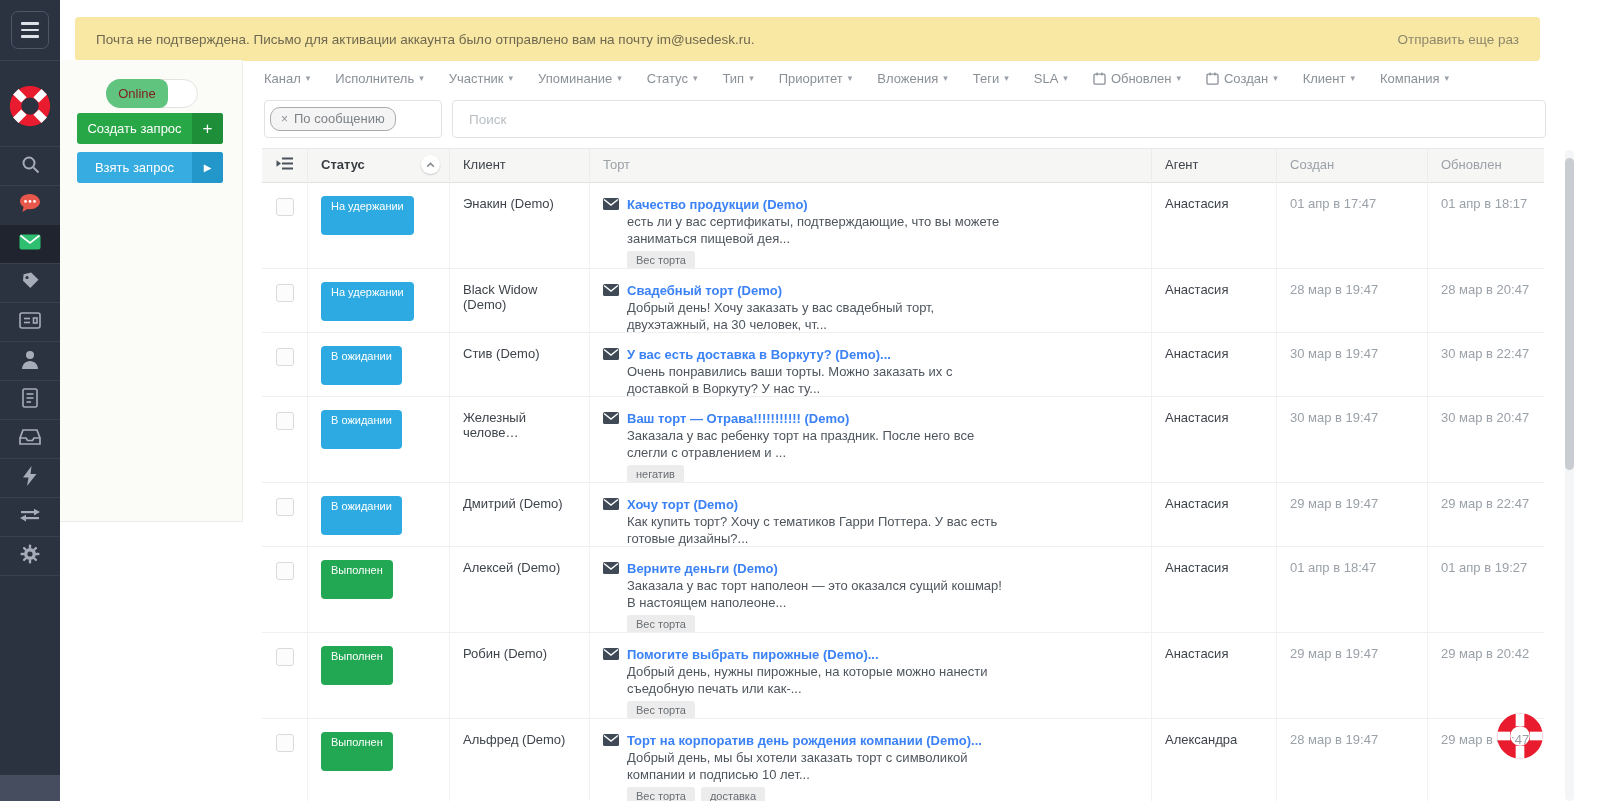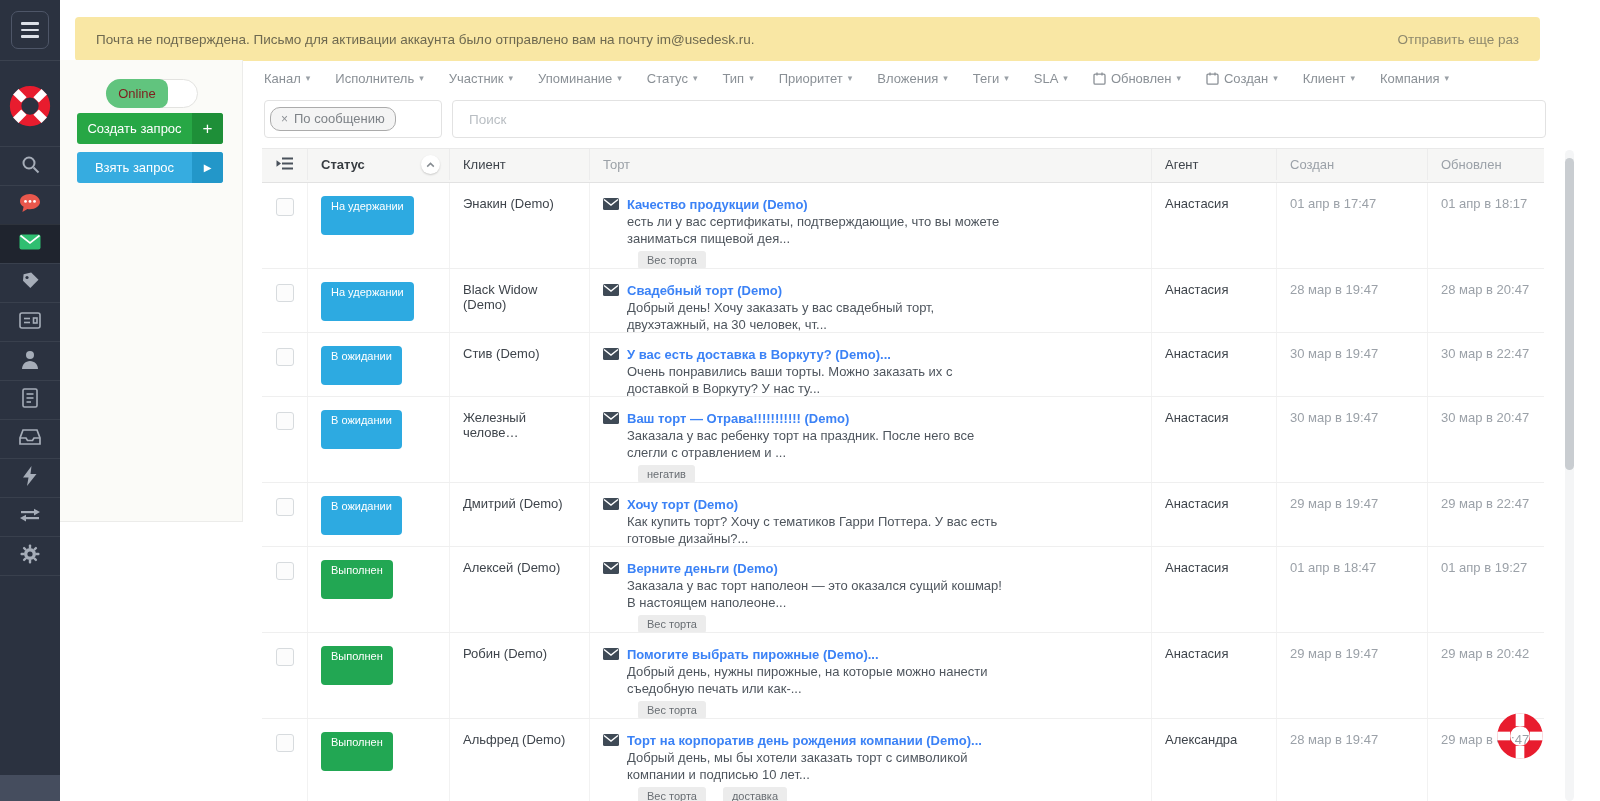--- a/index.html
+++ b/index.html
@@ -79,21 +79,21 @@
   .badge{display:inline-block;color:#fff;font-size:11px;padding:4px 10px 23px;border-radius:4px;white-space:nowrap;}
   .badge-blue{background:var(--badge-blue,#2daae1);}
   .badge-green{background:var(--badge-green,#22a753);}
   .c-client,.c-agent{color:#3e444b;}
   .c-subject{display:flex;gap:8px;}
   .mailicon{margin-top:2px;flex:none;}
   .subwrap{width:378px;}
   .subject{font-weight:bold;color:#3b82f6;line-height:17px;white-space:nowrap;overflow:hidden;}
   .preview{color:#4e555d;line-height:17px;}
   .tags{margin-top:4px;display:flex;gap:6px;}
-  .tag{background:#ececec;color:#696e73;font-size:11px;padding:3px 9px;border-radius:3px;white-space:nowrap;margin-left:11px;}
+  .tag{background:#ececec;color:#696e73;font-size:11px;padding:3px 9px;border-radius:3px;white-space:nowrap;}
   .c-created,.c-updated{color:#9ba1a8;}
 
   
   .vscroll{position:absolute;right:26px;top:150px;width:9px;height:651px;background:#f4f5f6;border-radius:5px;}
   .vthumb{position:absolute;left:0;top:8px;width:9px;height:312px;background:#c9cdd1;border-radius:5px;}
   .help-widget{position:absolute;left:1494px;top:710px;width:52px;height:52px;cursor:pointer;}
 </style>
 </head>
 <body>
 

